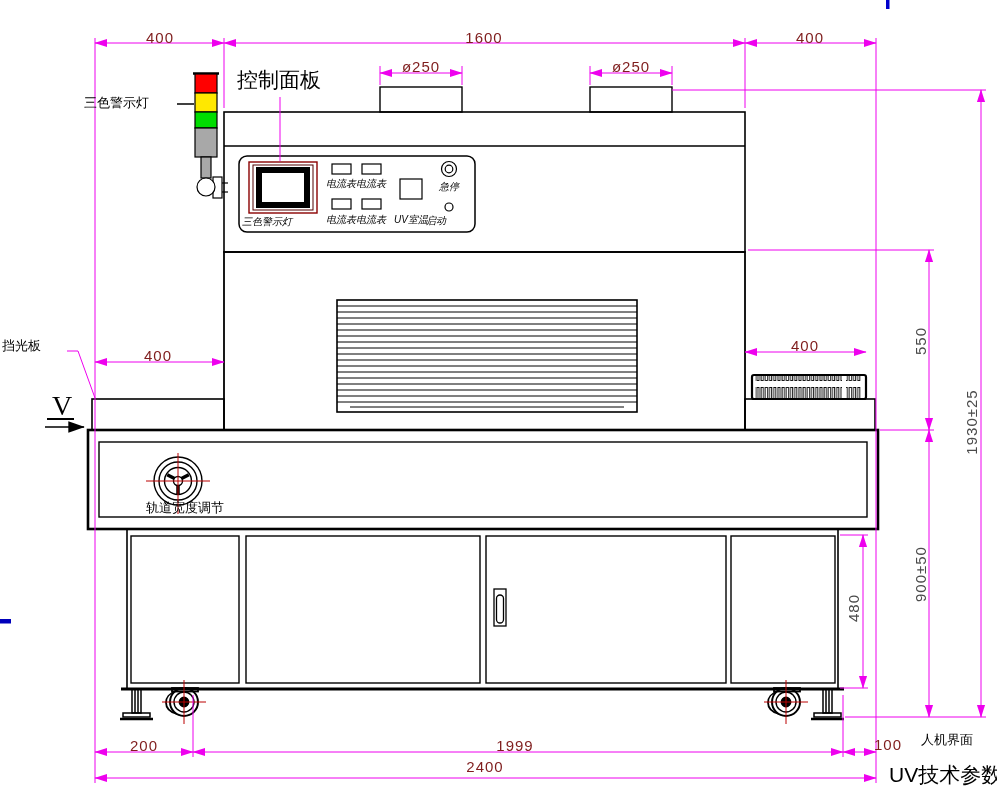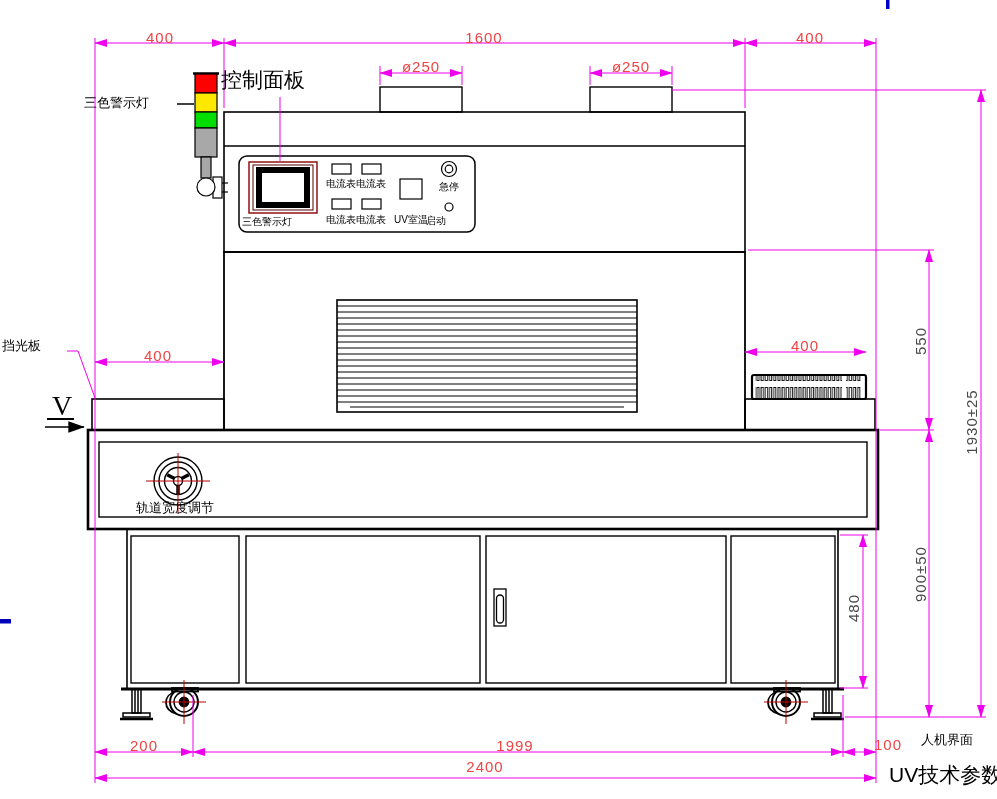--- a/index.html
+++ b/index.html
@@ -3,30 +3,30 @@
 <meta charset="utf-8">
 <style>
   html,body{margin:0;padding:0;background:#ffffff;}
   .canvas{
     position:relative;width:997px;height:799px;background:#ffffff;overflow:hidden;
     font-family:"Liberation Sans",sans-serif;
   }
   .canvas svg{position:absolute;left:0;top:0;}
   .lbl{position:absolute;white-space:nowrap;color:#000;line-height:1;}
   .dim{
-    position:absolute;white-space:nowrap;color:#ef4444;font-size:15px;
+    position:absolute;white-space:nowrap;color:#7f1d1d;font-size:15px;
     letter-spacing:1px;transform:translate(-50%,-50%);line-height:1;
   }
   .dimv{
     position:absolute;white-space:nowrap;color:#4a4a4a;font-size:15px;
     letter-spacing:1px;transform:translate(-50%,-50%) rotate(-90deg);line-height:1;
   }
   .pnl{
     position:absolute;white-space:nowrap;color:#000;font-size:10px;
-    transform:translateX(-50%);line-height:1;
+    transform:translateX(-50%);line-height:1;font-style:italic;
   }
   .cjk19{font-size:13px;}
   .cjk21{font-size:21px;}
   .cjk13{font-size:13px;}
   .vmark{font-family:"Liberation Serif",serif;font-size:28px;}
 </style>
 </head>
 <body>
 
 <div class="canvas">
@@ -252,24 +252,24 @@
 <span class="dim" style="left:144px;top:745px">200</span>
 <span class="dim" style="left:515px;top:745px">1999</span>
 <span class="dim" style="left:888px;top:744px">100</span>
 <span class="dim" style="left:485px;top:766px">2400</span>
 <span class="dimv" style="left:920px;top:341px">550</span>
 <span class="dimv" style="left:920px;top:574px">900±50</span>
 <span class="dimv" style="left:971px;top:422px">1930±25</span>
 <span class="dimv" style="left:853px;top:608px">480</span>
 
 <span class="lbl cjk19" style="left:84px;top:96px">三色警示灯</span>
-<span class="lbl cjk21" style="left:221px;top:69px">控制面板</span>
+<span class="lbl cjk21" style="left:237px;top:69px">控制面板</span>
 <span class="lbl cjk19" style="left:2px;top:339px">挡光板</span>
 <span class="lbl vmark" style="left:52px;top:392px">V</span>
-<span class="lbl cjk13" style="left:136px;top:501px">轨道宽度调节</span>
+<span class="lbl cjk13" style="left:146px;top:501px">轨道宽度调节</span>
 <span class="lbl cjk19" style="left:921px;top:733px">人机界面</span>
 <span class="lbl cjk21" style="left:889px;top:764px">UV技术参数</span>
 
 <span class="pnl" style="left:267px;top:217px">三色警示灯</span>
 <span class="pnl" style="left:341px;top:179px">电流表</span>
 <span class="pnl" style="left:371px;top:179px">电流表</span>
 <span class="pnl" style="left:341px;top:215px">电流表</span>
 <span class="pnl" style="left:371px;top:215px">电流表</span>
 <span class="pnl" style="left:411px;top:215px">UV室温</span>
 <span class="pnl" style="left:449px;top:182px">急停</span>

